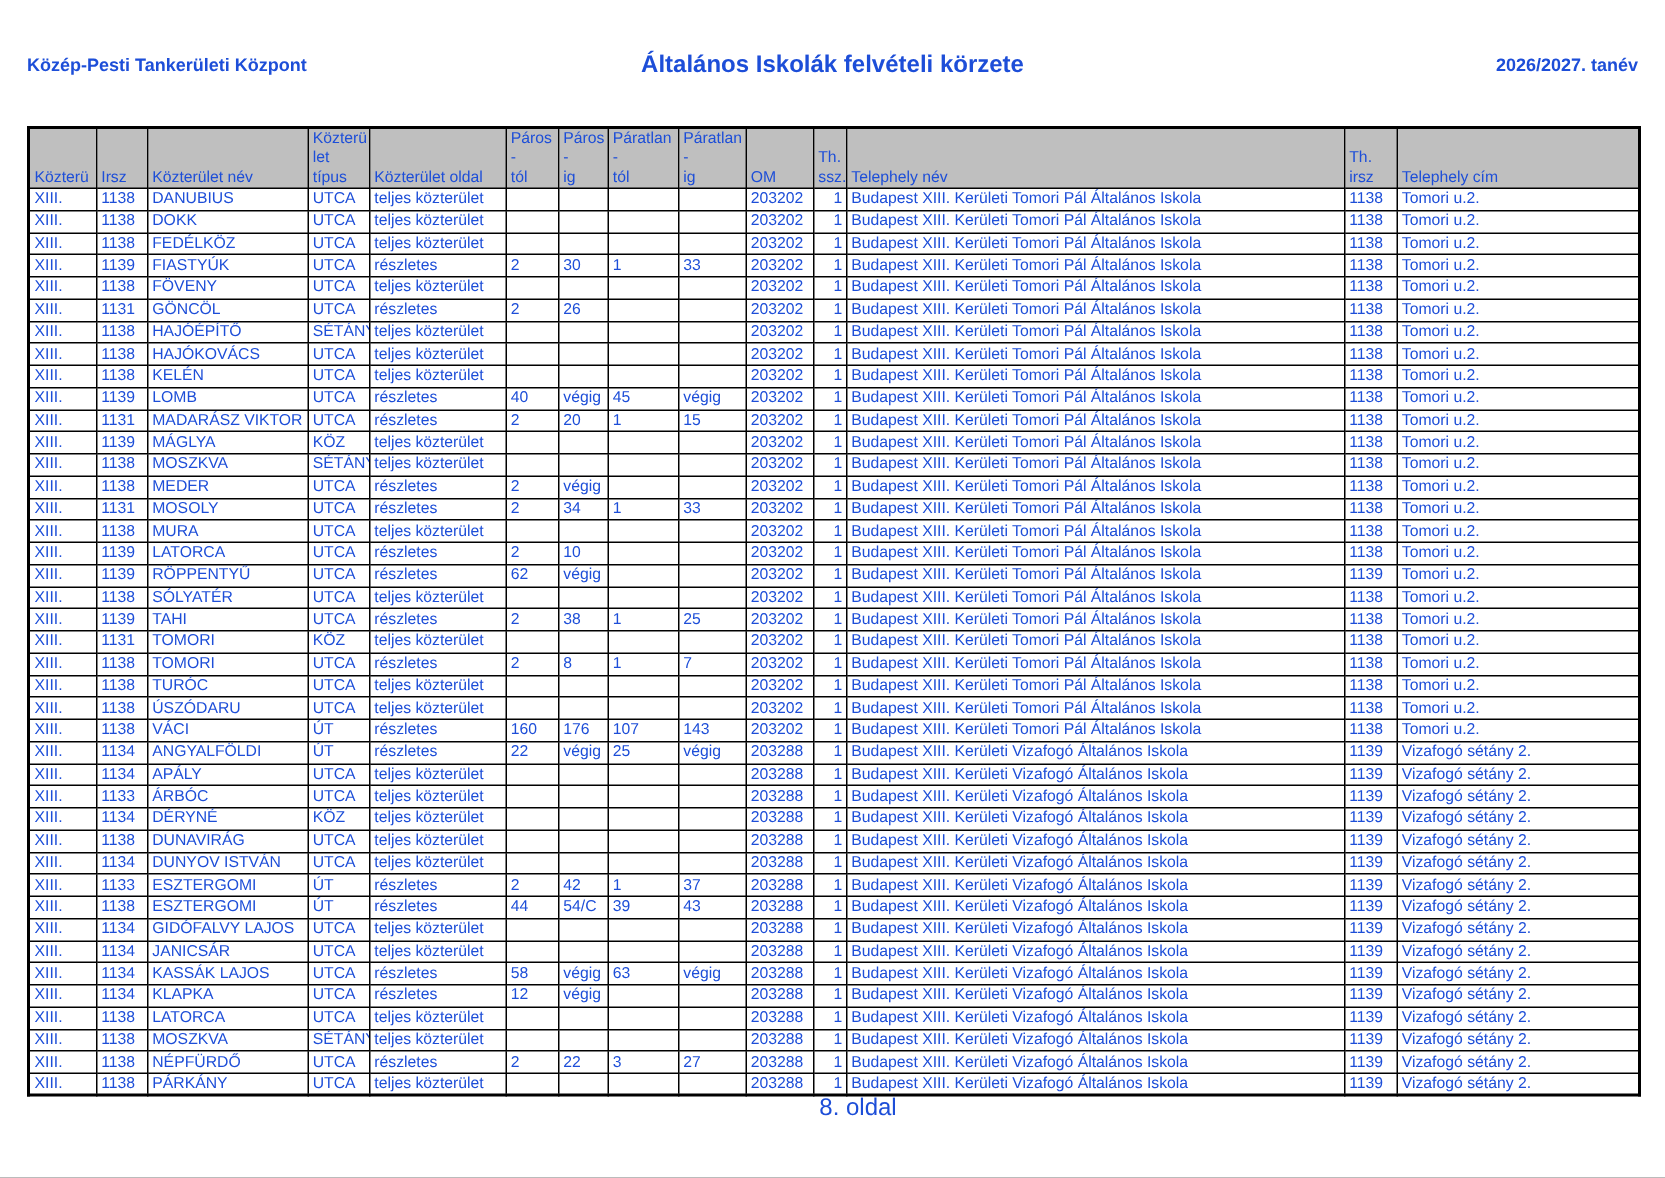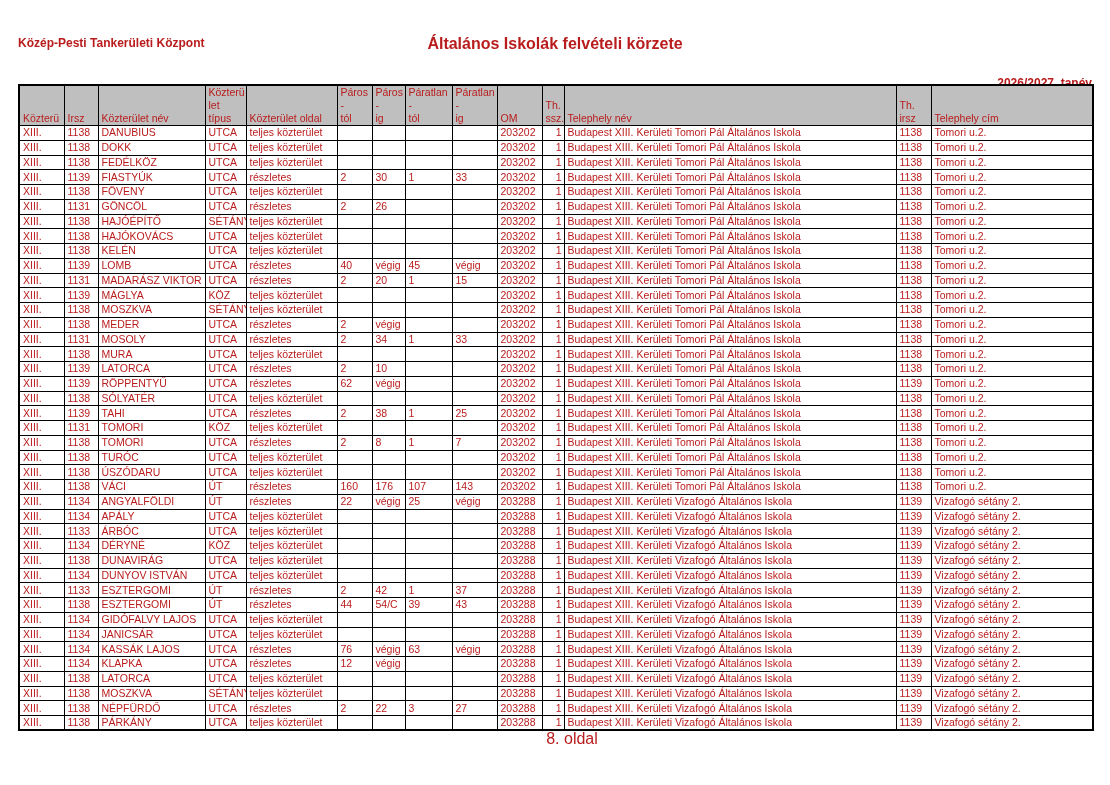--- a/index.html
+++ b/index.html
@@ -3,36 +3,36 @@
 <meta charset="utf-8">
 <style>
   * { margin: 0; padding: 0; box-sizing: border-box; }
   html, body { background: #888; }
   #page {
     position: relative;
     width: 1110px;
     height: 785px;
     background: #ffffff;
     font-family: "Liberation Sans", sans-serif;
-    color: #b91c1c;
+    color: #1d4ed8;
     overflow: hidden;
   }
   
   #hdr-left {
     position: absolute; left: 18px; top: 34px; width: 360px;
     font-size: 12px; line-height: 19px; text-align: left;
   }
   #hdr-left .org { font-weight: bold; }
   #hdr-center {
     position: absolute; left: 305px; top: 34px; width: 500px;
     font-size: 16px; line-height: 19px; text-align: center; font-weight: bold;
   }
   #hdr-right {
     position: absolute; right: 18px; top: 34px; width: 220px;
-    font-size: 12px; line-height: 19px; text-align: right; font-weight: bold; margin-top: 40px;
+    font-size: 12px; line-height: 19px; text-align: right; font-weight: bold;
   }
   
   table#district-table {
     position: absolute; left: 18px; top: 84px;
     border-collapse: collapse;
     table-layout: fixed;
     width: 1074px;
     font-size: 10.5px;
     line-height: 13px;
   }
@@ -680,21 +680,21 @@
           <td>Budapest XIII. Kerületi Vizafogó Általános Iskola</td>
           <td>1139</td>
           <td>Vizafogó sétány 2.</td>
         </tr>
         <tr>
           <td>XIII.</td>
           <td>1134</td>
           <td>KASSÁK LAJOS</td>
           <td>UTCA</td>
           <td>részletes</td>
-          <td>76</td>
+          <td>58</td>
           <td>végig</td>
           <td>63</td>
           <td>végig</td>
           <td>203288</td>
           <td class="align-right">1</td>
           <td>Budapest XIII. Kerületi Vizafogó Általános Iskola</td>
           <td>1139</td>
           <td>Vizafogó sétány 2.</td>
         </tr>
         <tr>

